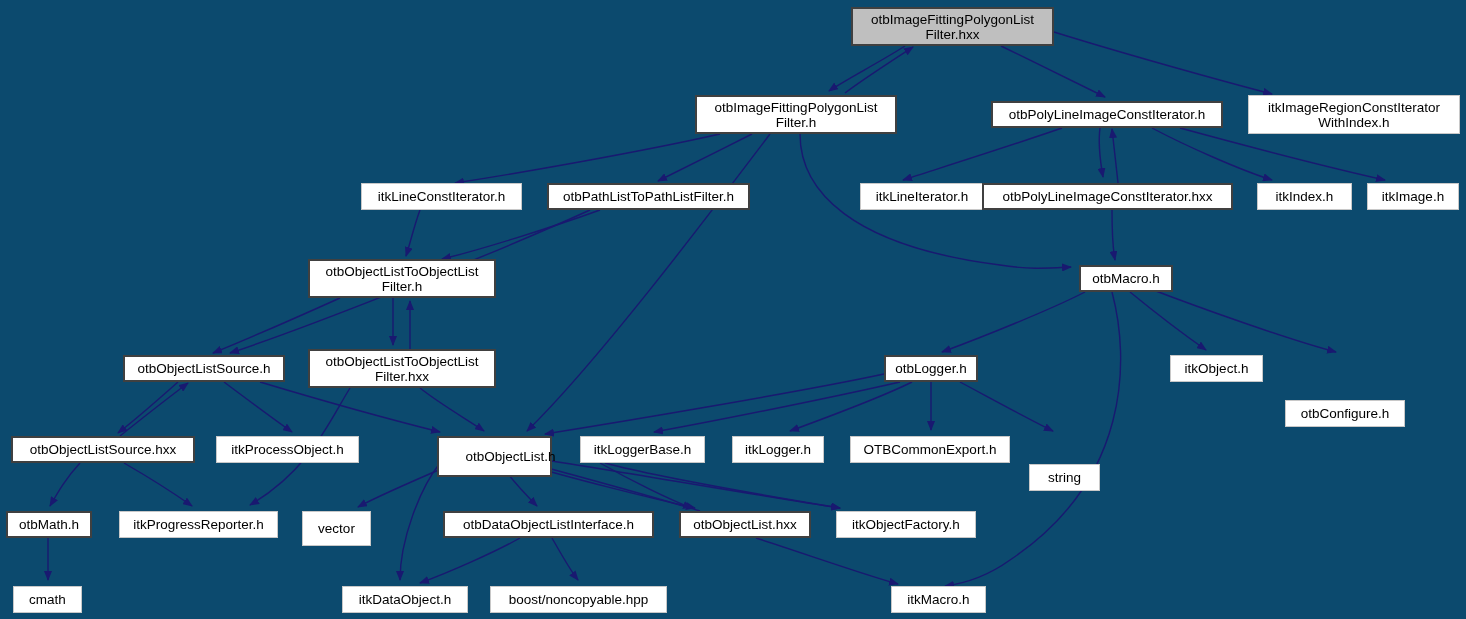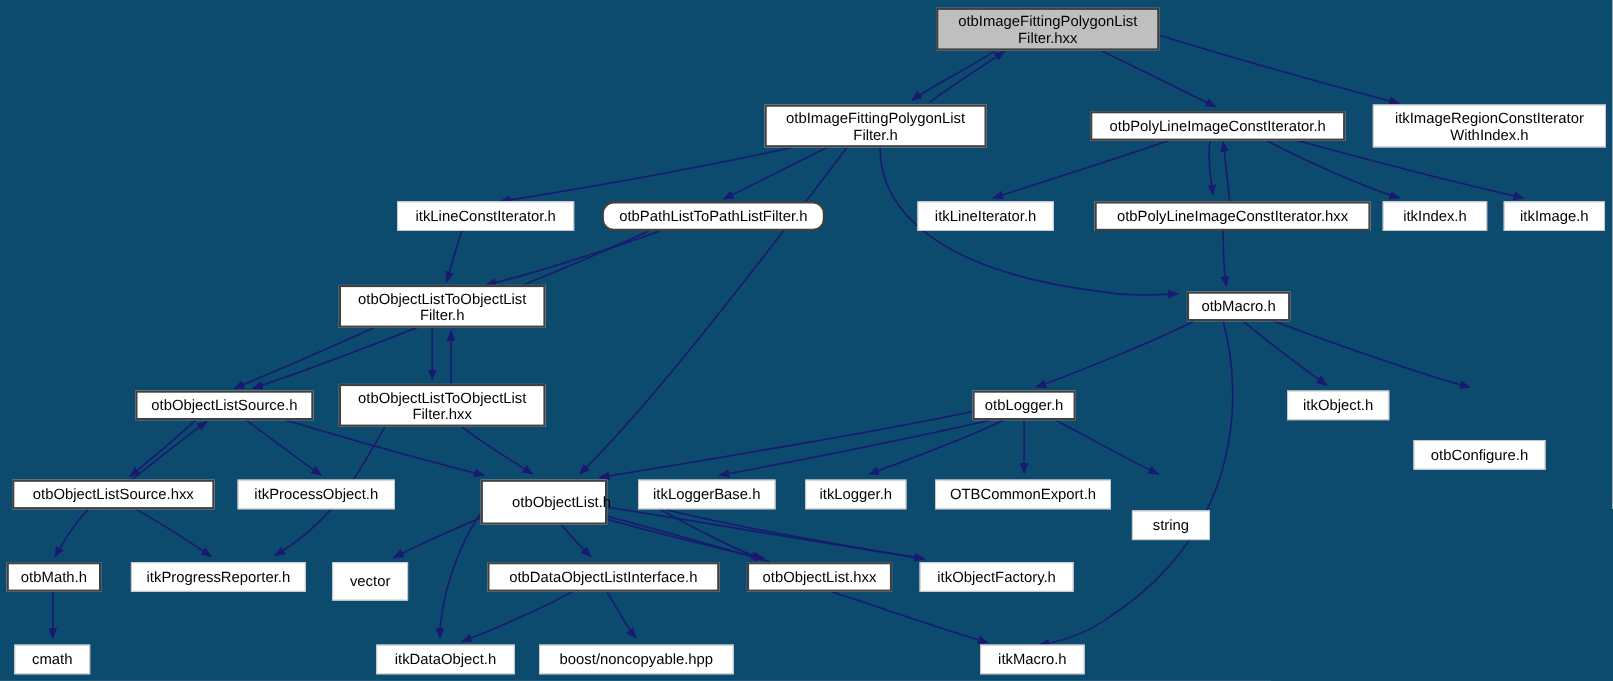--- a/index.html
+++ b/index.html
@@ -86,23 +86,23 @@
   </svg>
   <div id="nodes">
       <div class="node root" style="left: 851px; top: 7px; width: 203px; height: 39px;">otbImageFittingPolygonList
 Filter.hxx</div>
       <div class="node int" style="left: 695px; top: 95px; width: 202px; height: 39px;">otbImageFittingPolygonList
 Filter.h</div>
       <div class="node int" style="left: 991px; top: 101px; width: 232px; height: 27px;">otbPolyLineImageConstIterator.h</div>
       <div class="node ext" style="left: 1248px; top: 95px; width: 212px; height: 39px;">itkImageRegionConstIterator
 WithIndex.h</div>
       <div class="node ext" style="left: 361px; top: 183px; width: 161px; height: 27px;">itkLineConstIterator.h</div>
-      <div class="node int" style="left: 547px; top: 183px; width: 203px; height: 27px; border-radius: 11px;">otbPathListToPathListFilter.h</div>
-      <div class="node ext" style="left: 834px; top: 183px; width: 124px; height: 27px;">itkLineIterator.h</div>
-      <div class="node int" style="left: 982px; top: 183px; width: 251px; height: 27px; margin-left: 13px;">otbPolyLineImageConstIterator.hxx</div>
+      <div class="node int" style="left: 547px; top: 183px; width: 203px; height: 27px;">otbPathListToPathListFilter.h</div>
+      <div class="node ext" style="left: 860px; top: 183px; width: 124px; height: 27px;">itkLineIterator.h</div>
+      <div class="node int" style="left: 982px; top: 183px; width: 251px; height: 27px;">otbPolyLineImageConstIterator.hxx</div>
       <div class="node ext" style="left: 1257px; top: 183px; width: 95px; height: 27px;">itkIndex.h</div>
       <div class="node ext" style="left: 1367px; top: 183px; width: 92px; height: 27px;">itkImage.h</div>
       <div class="node int" style="left: 308px; top: 259px; width: 188px; height: 39px;">otbObjectListToObjectList
 Filter.h</div>
       <div class="node int" style="left: 1079px; top: 265px; width: 94px; height: 27px;">otbMacro.h</div>
       <div class="node int" style="left: 123px; top: 355px; width: 162px; height: 27px; text-align: right;">otbObjectListSource.h</div>
       <div class="node int" style="left: 308px; top: 349px; width: 188px; height: 39px;">otbObjectListToObjectList
 Filter.hxx</div>
       <div class="node int" style="left: 884px; top: 355px; width: 94px; height: 27px;">otbLogger.h</div>
       <div class="node ext" style="left: 1170px; top: 355px; width: 93px; height: 27px;">itkObject.h</div>

